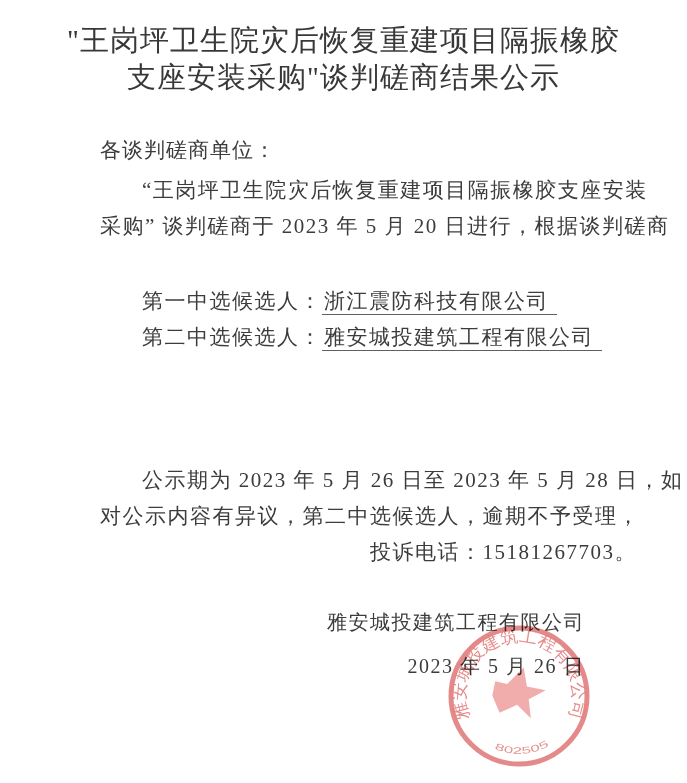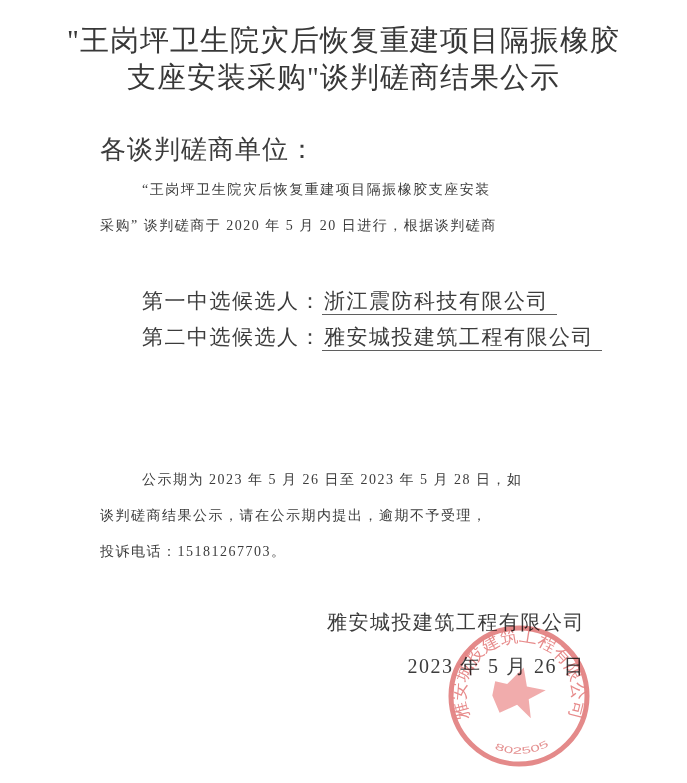--- a/index.html
+++ b/index.html
@@ -4,29 +4,29 @@
 <style>
   html,body{margin:0;padding:0;background:#ffffff;}
   .page{
     position:relative;width:687px;height:783px;background:#ffffff;overflow:hidden;
     font-family:"Liberation Serif","DejaVu Serif",serif;color:#3c3c3c;
   }
   .title{
     padding-top:22px;text-align:center;font-size:29px;line-height:37px;
     letter-spacing:1px;color:#383838;font-weight:500;
   }
-  .salutation{margin:40px 0 0 100px;font-size:26px;line-height:28px;letter-spacing:1px;}
-  .para{margin-left:100px;margin-right:50px;font-size:14px;line-height:36px;letter-spacing:1.5px;}
+  .salutation{margin:40px 0 0 100px;font-size:21px;line-height:28px;letter-spacing:1px;}
+  .para{margin-left:100px;margin-right:50px;font-size:21px;line-height:36px;letter-spacing:1.5px;}
   .para .line{white-space:nowrap;}
   .indent{padding-left:42px;}
   .intro{margin-top:8px;}
   .candidates{margin-top:39px;margin-left:142px;font-size:21px;line-height:36px;letter-spacing:1.5px;}
   .cand-row{white-space:nowrap;}
   .cand-name{border-bottom:1.5px solid #5f5f5f;padding:0 8px 1px 2px;}
-  .notice{margin-top:107px;}
+  .notice{margin-top:107px;text-align:right;}
   .signature{margin-top:34px;margin-right:102px;text-align:right;font-size:20px;line-height:36px;letter-spacing:1.5px;}
   .sig-date{margin-top:8px;}
   .seal{
     position:absolute;left:444px;top:622px;width:150px;height:150px;
     mix-blend-mode:multiply;opacity:.82;pointer-events:none;
   }
 </style>
 </head>
 <body>
 
@@ -34,35 +34,35 @@
 
   <div class="title">
     <div>"王岗坪卫生院灾后恢复重建项目隔振橡胶</div>
     <div>支座安装采购"谈判磋商结果公示</div>
   </div>
 
   <div class="salutation">各谈判磋商单位：</div>
 
   <div class="para intro">
     <div class="line indent">“王岗坪卫生院灾后恢复重建项目隔振橡胶支座安装</div>
-    <div class="line">采购” 谈判磋商于 2020 年 5 月 20 日进行，根据谈判磋商</div>
+    <div class="line">采购” 谈判磋商于 2023 年 5 月 20 日进行，根据谈判磋商</div>
   </div>
 
   <div class="candidates">
     <div class="cand-row">
       <span>第一中选候选人：</span><span class="cand-name">浙江震防科技有限公司</span>
     </div>
     <div class="cand-row">
       <span>第二中选候选人：</span><span class="cand-name">雅安城投建筑工程有限公司</span>
     </div>
   </div>
 
   <div class="para notice">
     <div class="line indent">公示期为 2023 年 5 月 26 日至 2023 年 5 月 28 日，如</div>
-    <div class="line">谈判磋商结果公示，请在公示期内提出，逾期不予受理，</div>
+    <div class="line">对公示内容有异议，第二中选候选人，逾期不予受理，</div>
     <div class="line">投诉电话：15181267703。</div>
   </div>
 
   <div class="signature">
     <div>雅安城投建筑工程有限公司</div>
     <div class="sig-date">2023 年 5 月 26 日</div>
   </div>
 
   <svg class="seal" viewBox="0 0 150 150" xmlns="http://www.w3.org/2000/svg">
     <defs>

